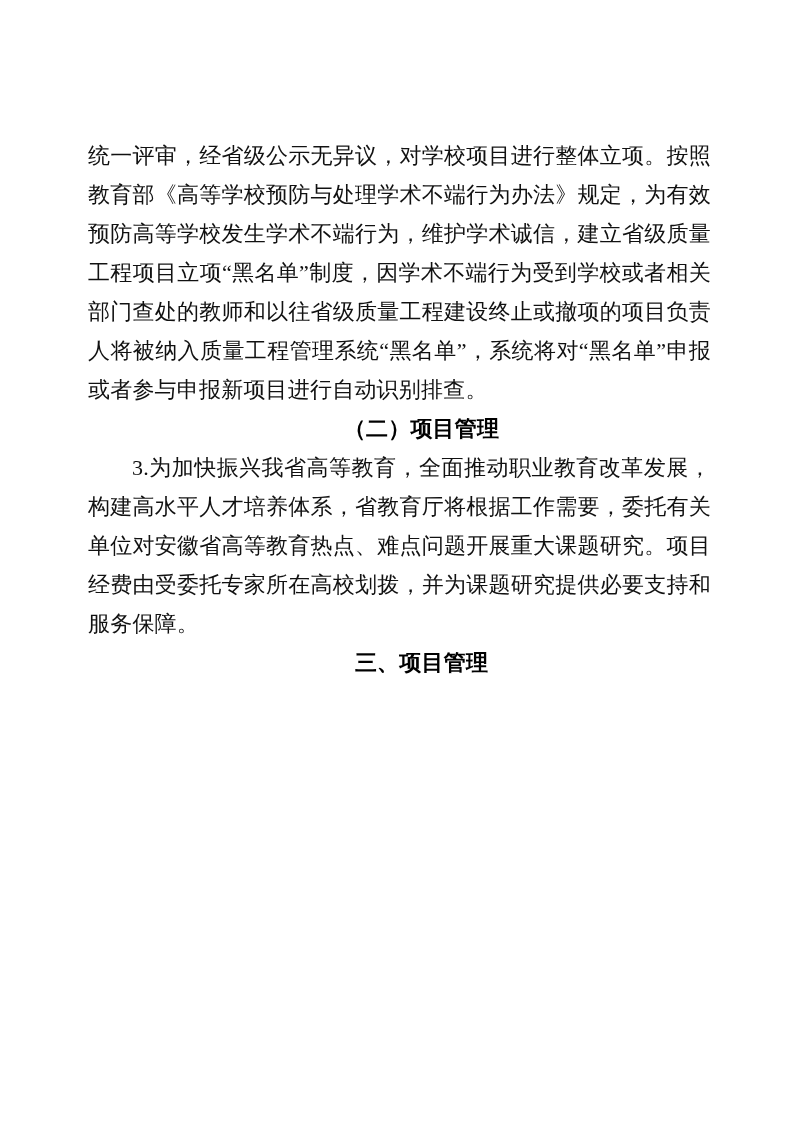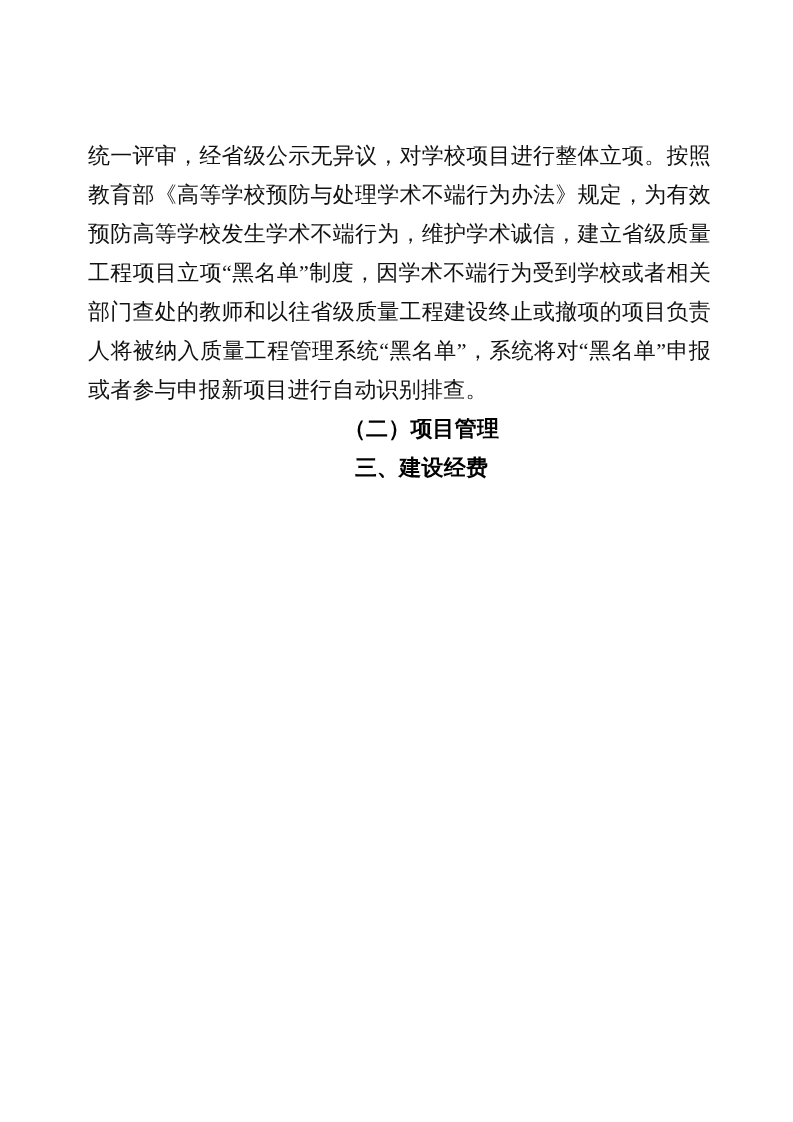--- a/index.html
+++ b/index.html
@@ -55,17 +55,18 @@
     color: #111111;
   }
 </style>
 </head>
 <body>
 
 <div class="page">
   <div class="content">
     <p class="para no-indent">统一评审，经省级公示无异议，对学校项目进行整体立项。按照教育部《高等学校预防与处理学术不端行为办法》规定，为有效预防高等学校发生学术不端行为，维护学术诚信，建立省级质量工程项目立项“黑名单”制度，因学术不端行为受到学校或者相关部门查处的教师和以往省级质量工程建设终止或撤项的项目负责人将被纳入质量工程管理系统“黑名单”，系统将对“黑名单”申报或者参与申报新项目进行自动识别排查。</p>
     <p class="heading">（二）项目管理</p>
-    <p class="heading">三、建设经费</p>
+    <p class="para">3.为加快振兴我省高等教育，全面推动职业教育改革发展，构建高水平人才培养体系，省教育厅将根据工作需要，委托有关单位对安徽省高等教育热点、难点问题开展重大课题研究。项目经费由受委托专家所在高校划拨，并为课题研究提供必要支持和服务保障。</p>
+    <p class="heading">三、项目管理</p>
   </div>
 
   <div class="page-number">— 3 —</div>
 </div>
 
 </body></html>

